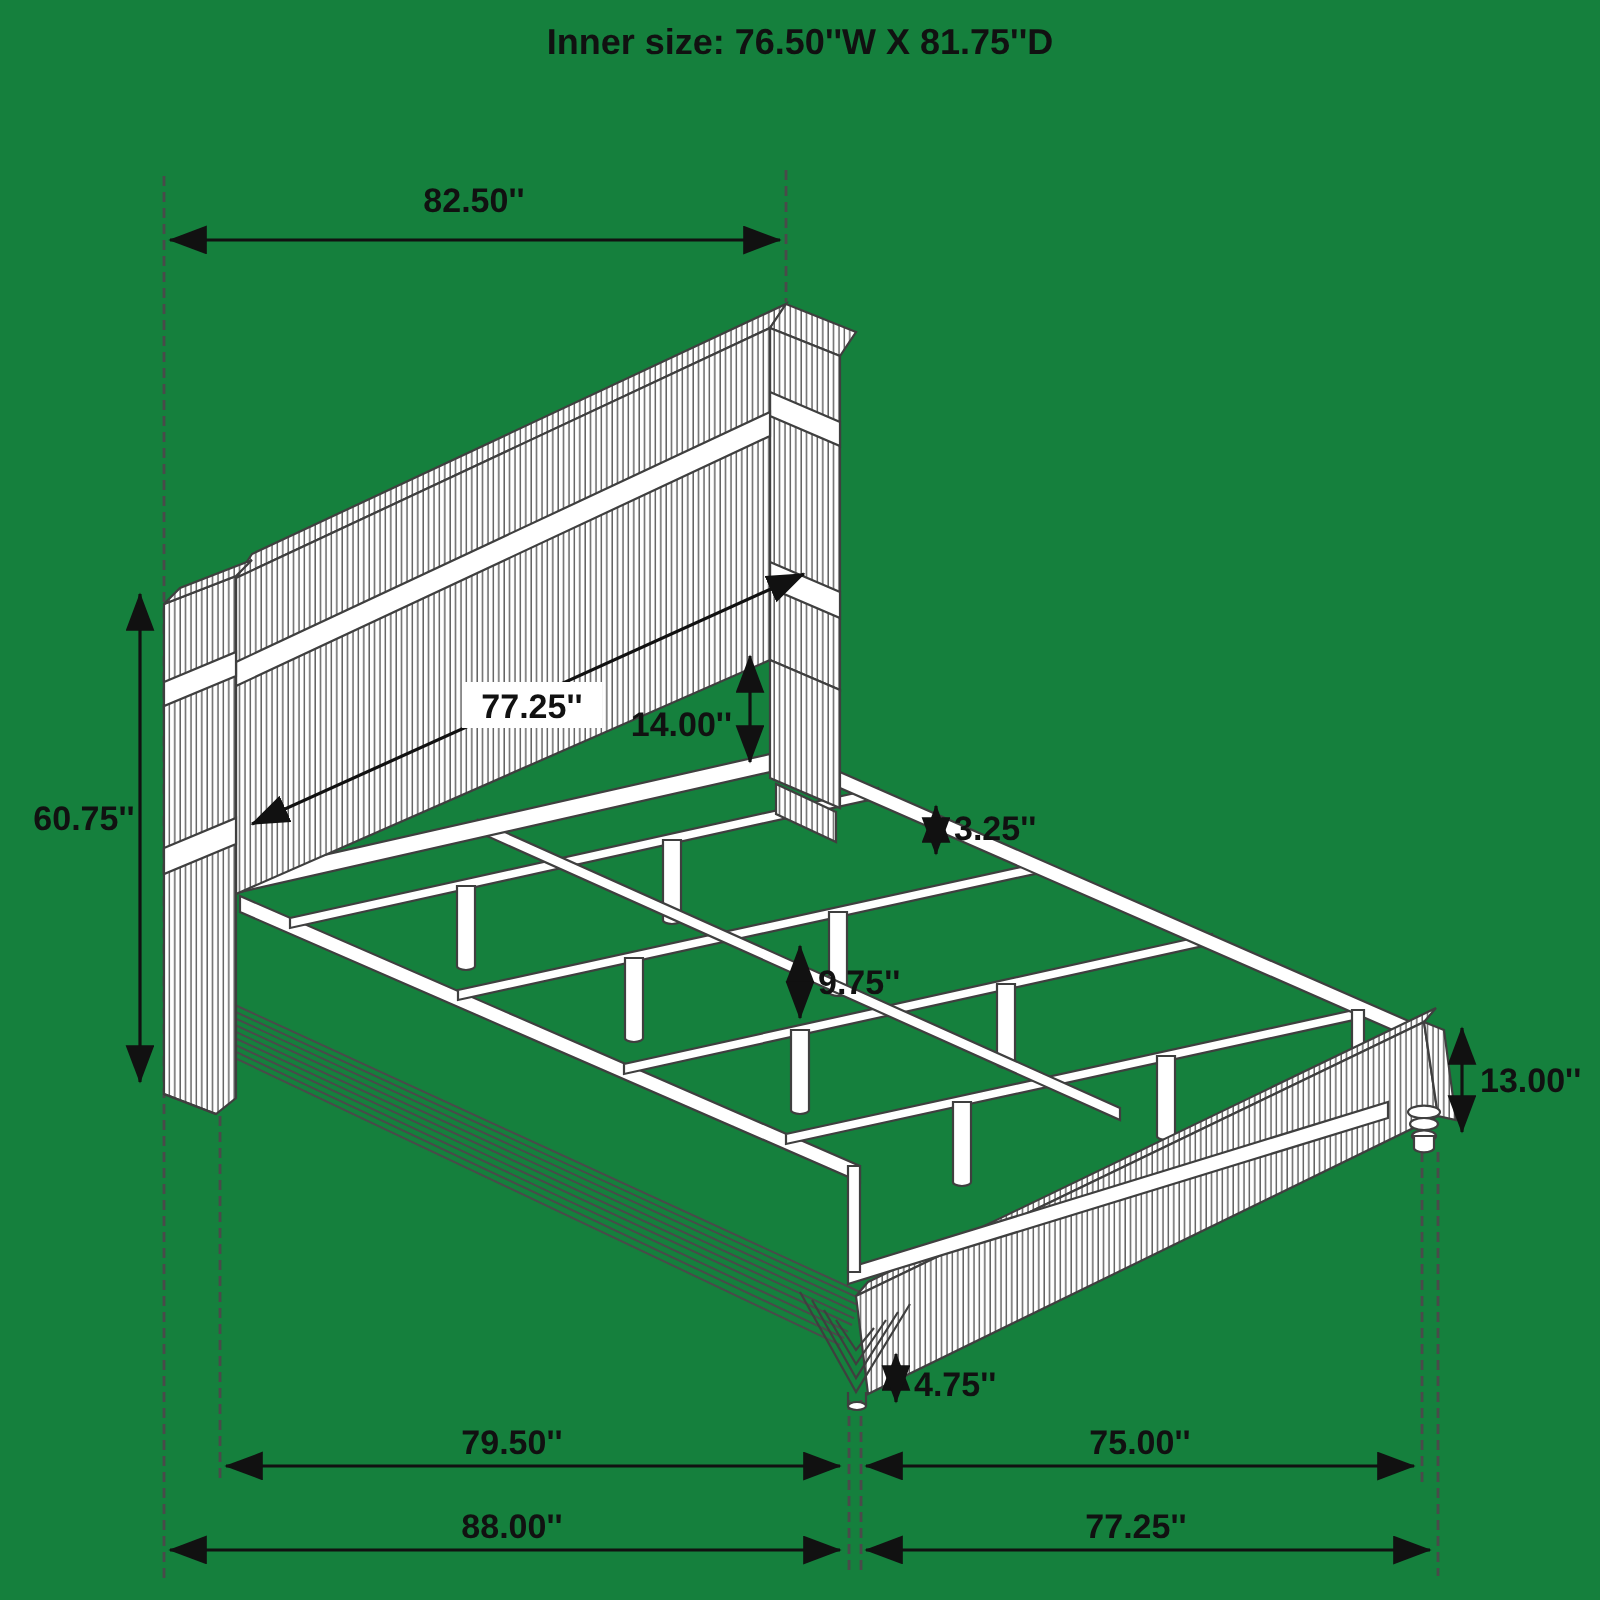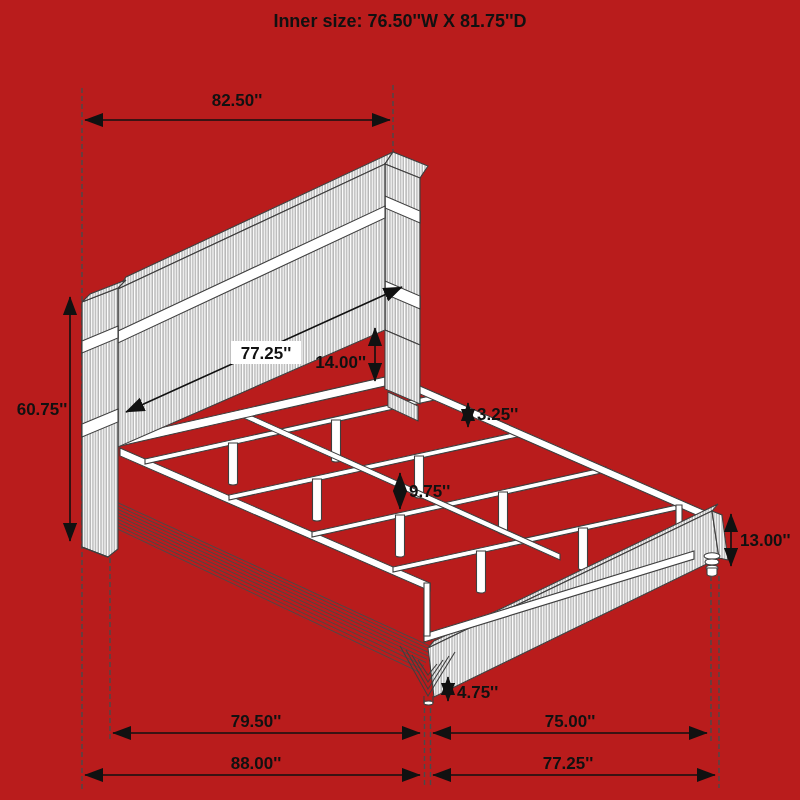--- a/index.html
+++ b/index.html
@@ -1,16 +1,16 @@
 <!DOCTYPE html>
 <html><head>
 <meta charset="utf-8">
 <style>
   html,body{margin:0;padding:0;background:#fff;}
-  #stage{position:relative;width:800px;height:800px;background:#b91c1c;overflow:hidden;
+  #stage{position:relative;width:800px;height:800px;background:#15803d;overflow:hidden;
          font-family:"Liberation Sans",sans-serif;}
   svg{position:absolute;left:0;top:0;}
   .dimtxt{font-family:"Liberation Sans",sans-serif;font-weight:bold;font-size:17px;fill:#111;}
   .titletxt{font-family:"Liberation Sans",sans-serif;font-weight:bold;font-size:18px;fill:#111;}
 </style>
 </head>
 <body>
 
 <div id="stage">
 <svg width="800" height="800" viewBox="0 0 800 800">

